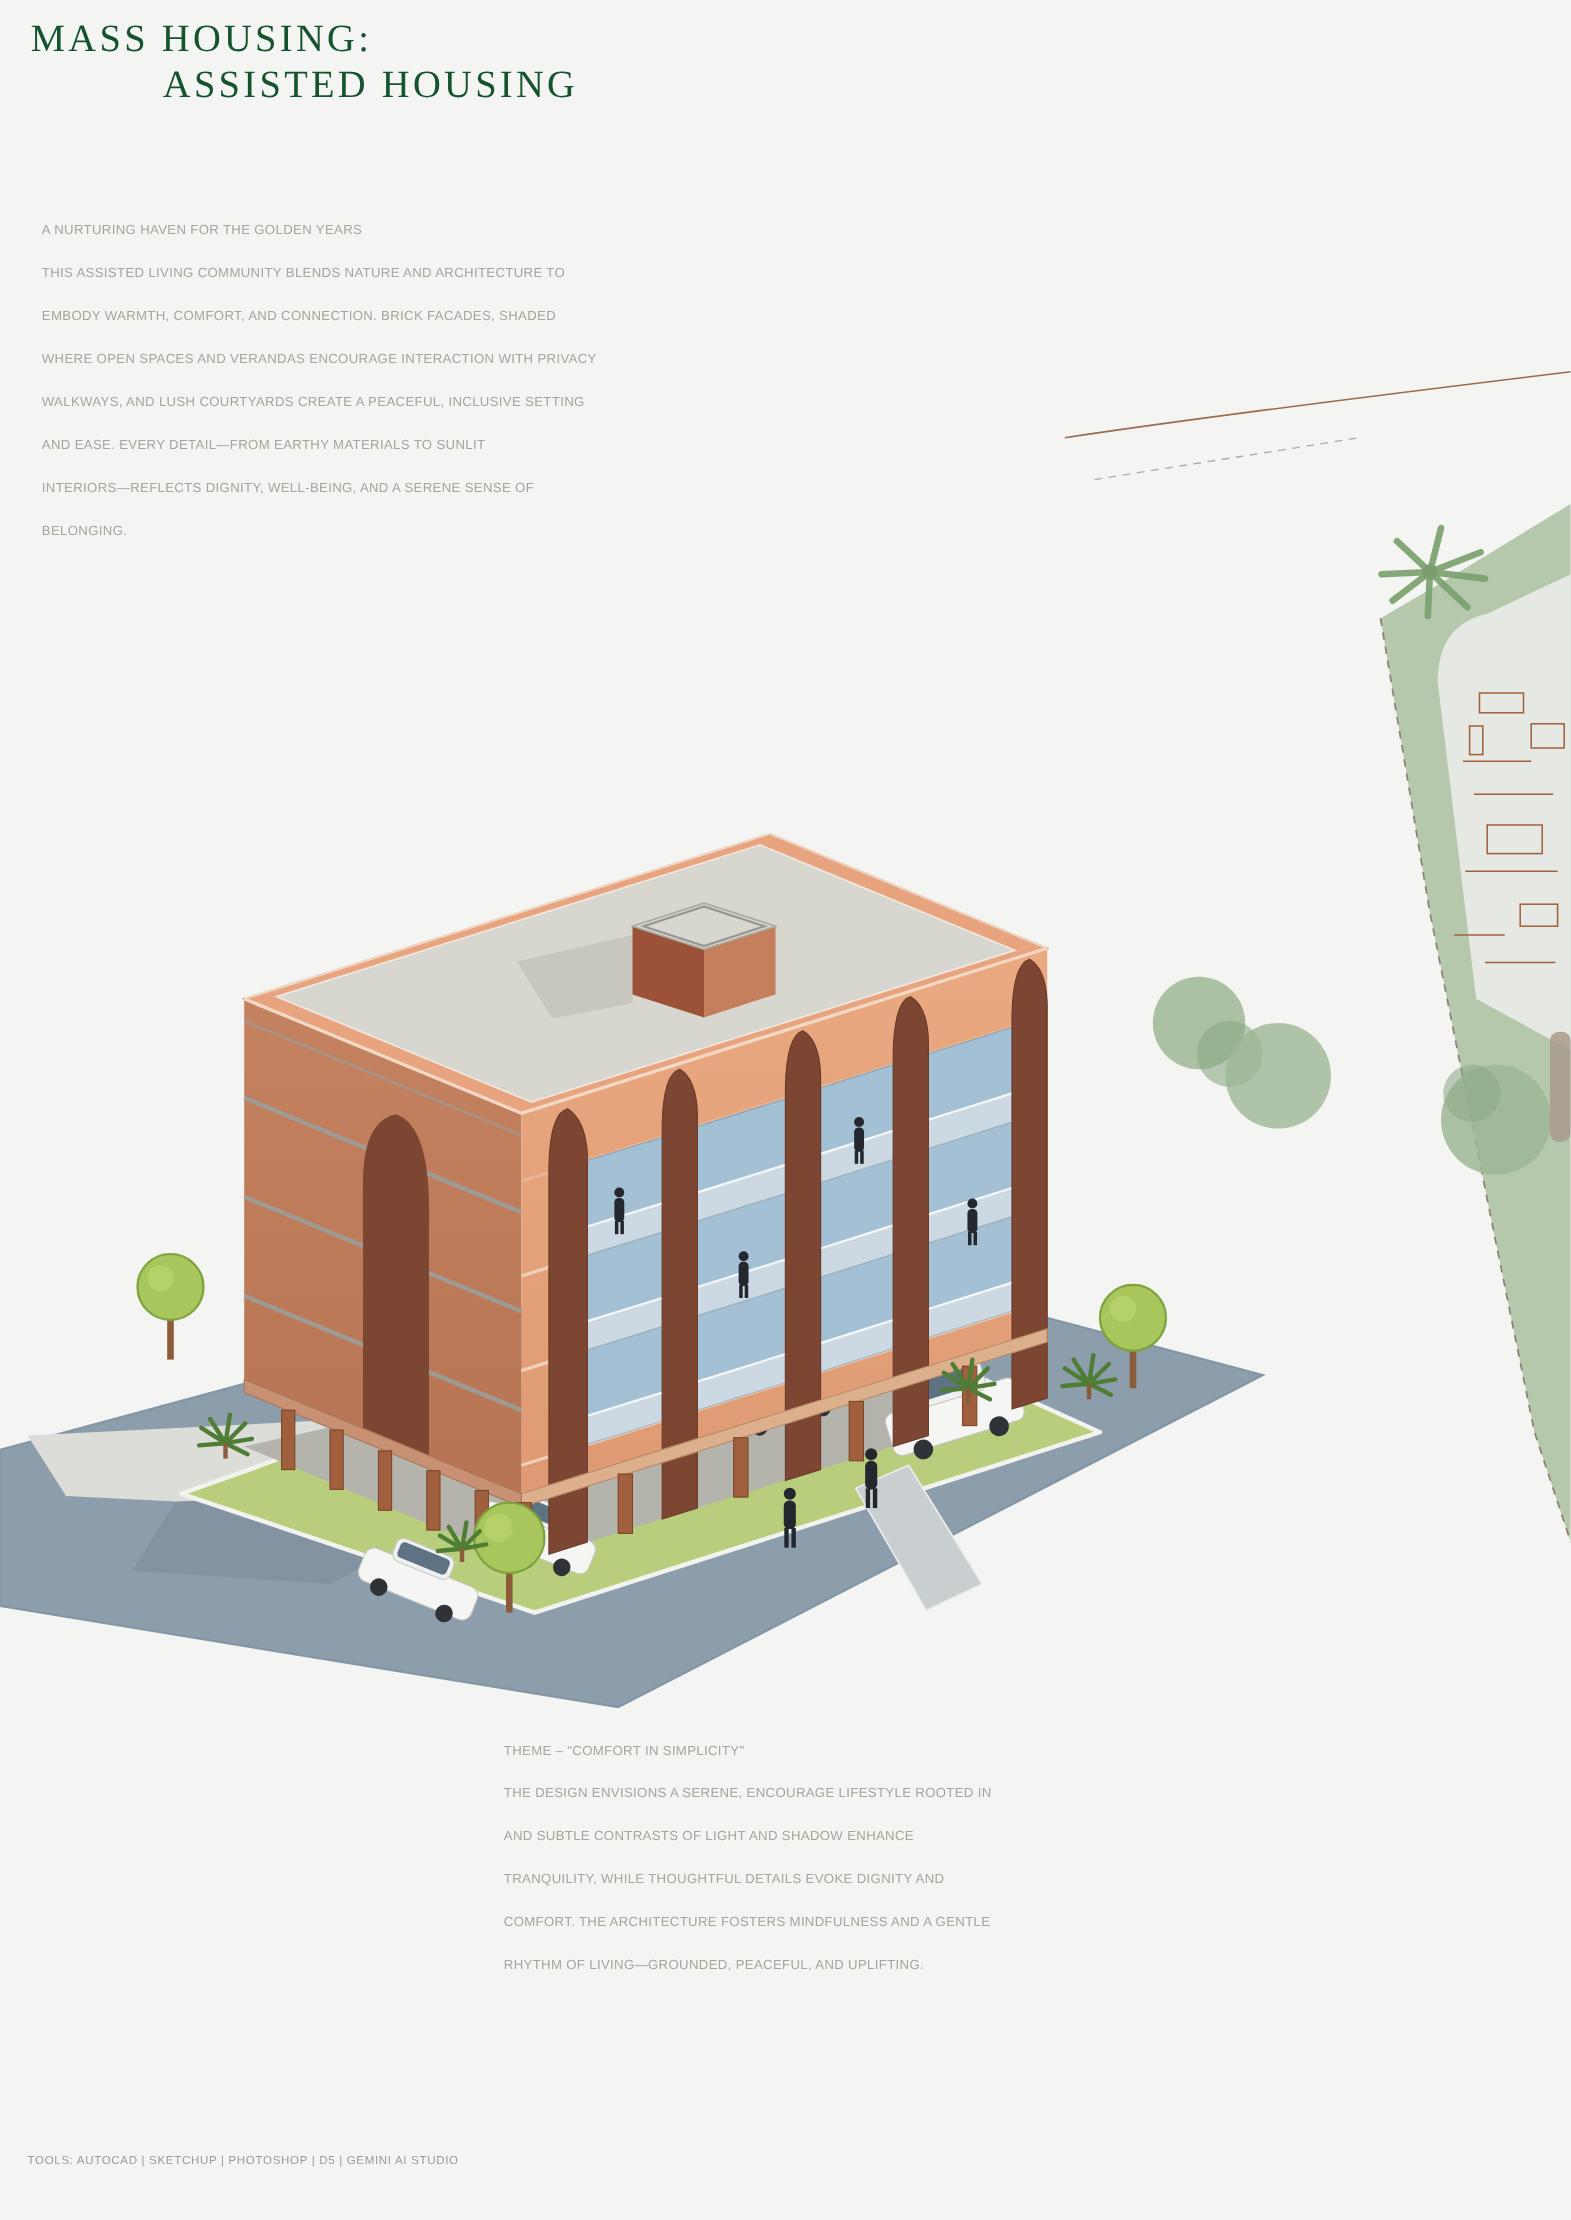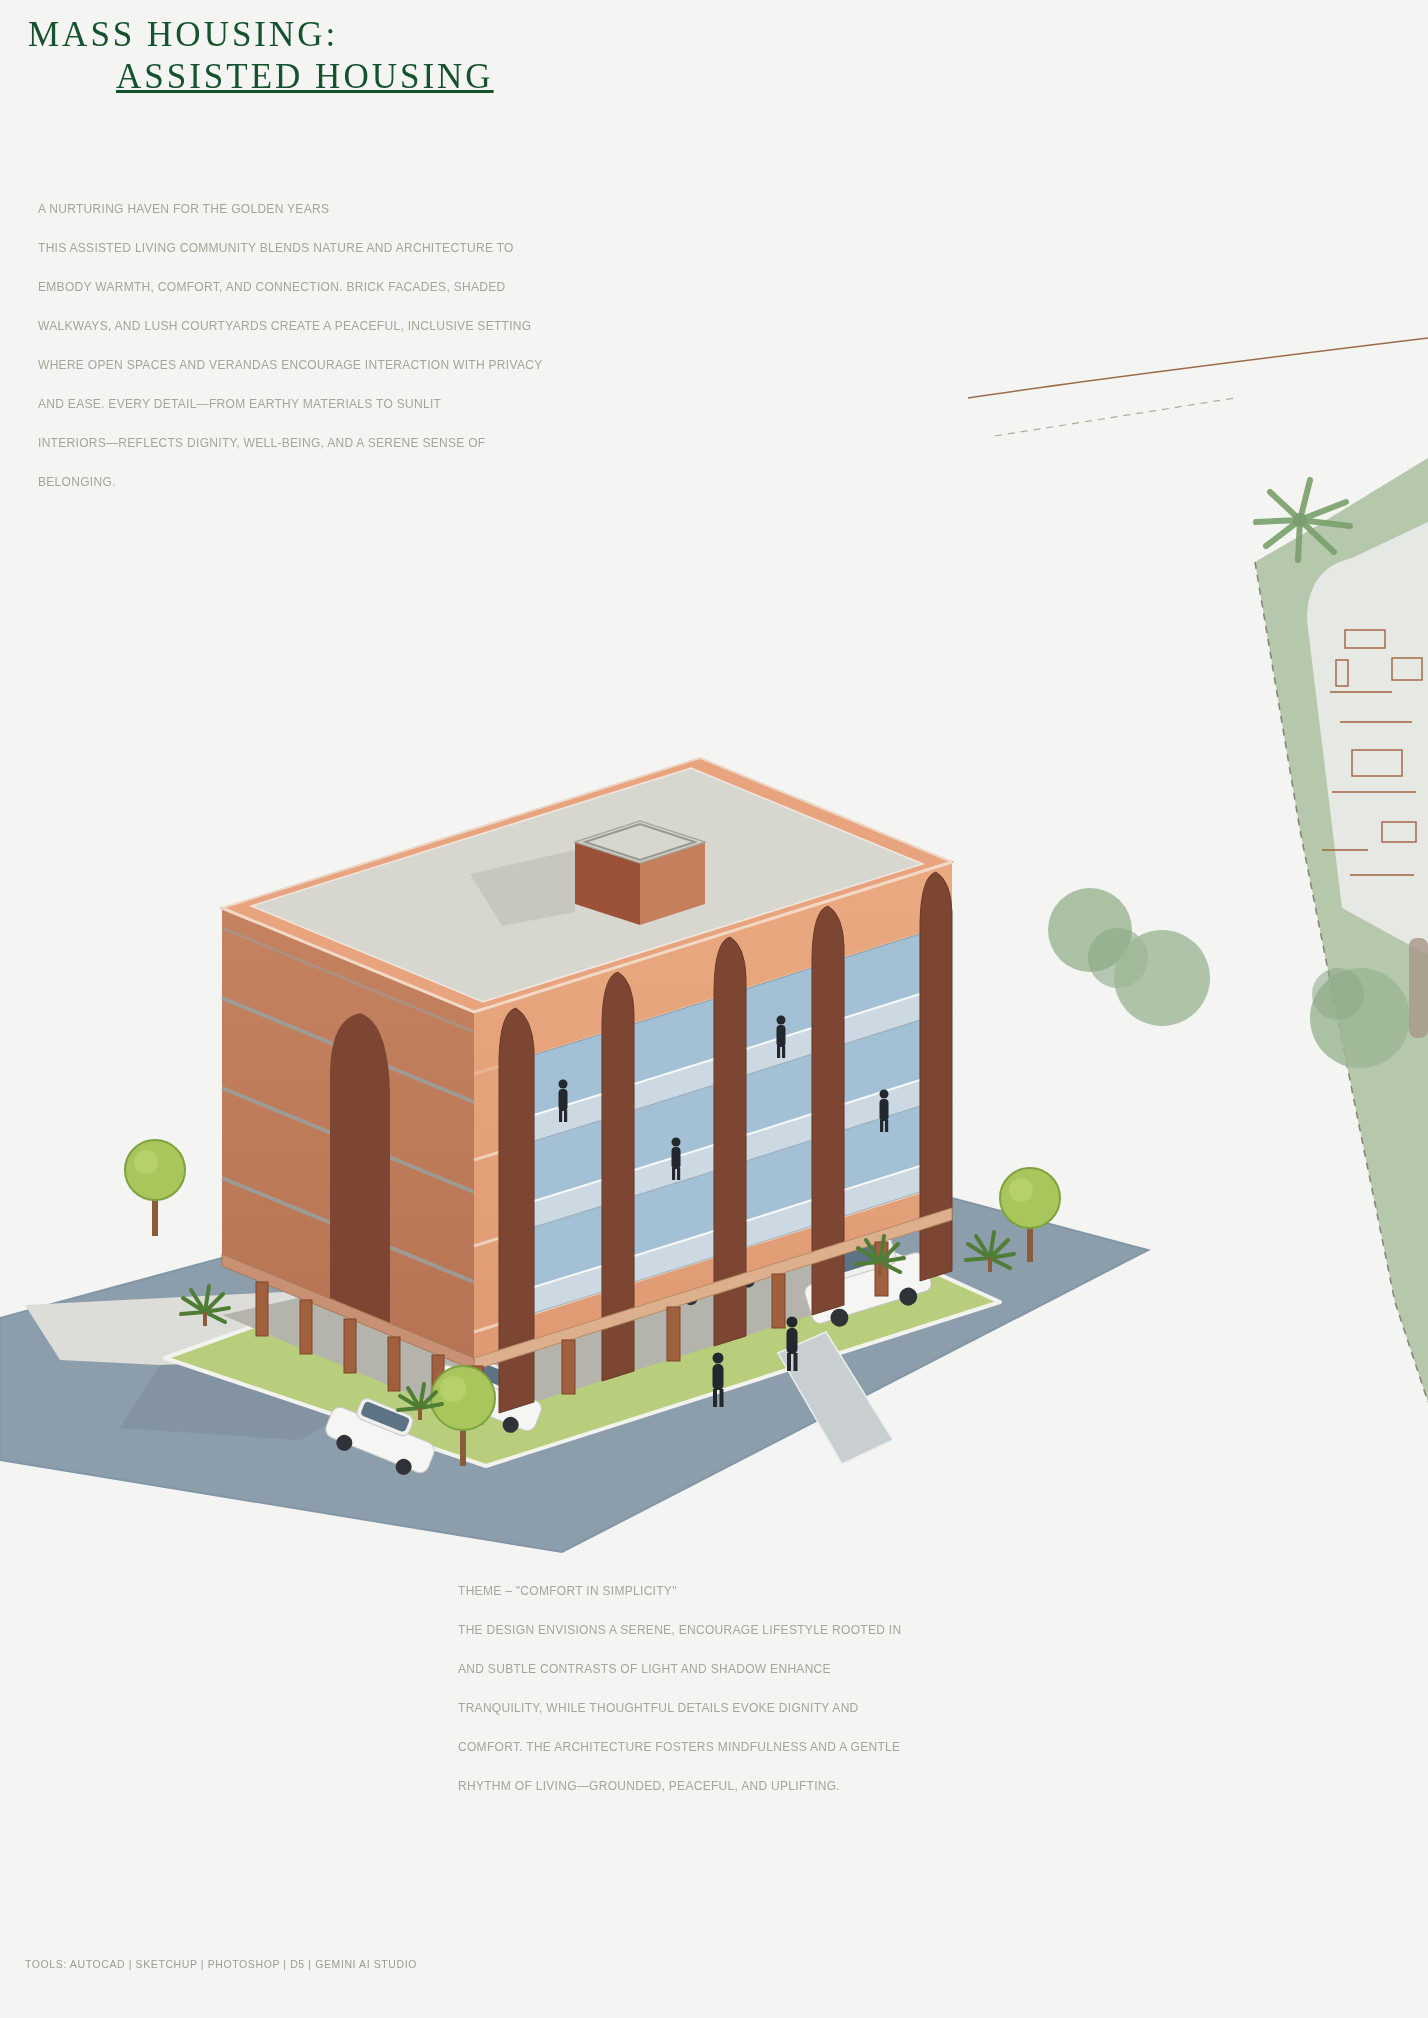--- a/index.html
+++ b/index.html
@@ -7,21 +7,21 @@
     width:1428px;height:2018px;position:relative;overflow:hidden;
     background:#f4f4f2;
     font-family:"Liberation Sans", sans-serif;
   }
   .page-title{
     position:absolute;left:28px;top:14px;margin:0;
     font-family:"Liberation Serif", serif;
     font-weight:500;color:#14532d;font-size:35px;letter-spacing:3px;
     line-height:42px;
   }
-  .page-title .t2{display:block;margin-left:88px;text-decoration:underline;}
+  .page-title .t2{display:block;margin-left:120px;}
   .para{
     position:absolute;color:#a5a59b;font-size:12px;font-weight:300;
     letter-spacing:.3px;line-height:39px;white-space:nowrap;
   }
   .intro{left:38px;top:190px;}
   .theme{left:458px;top:1572px;}
   .footer-tools{
     position:absolute;left:25px;top:1958px;color:#9c9c92;
     font-size:10.5px;letter-spacing:.6px;font-weight:400;
   }
@@ -31,22 +31,22 @@
 </style>
 </head>
 <body>
 
 <h1 class="page-title"><span>MASS HOUSING:</span><span class="t2">ASSISTED HOUSING</span></h1>
 
 <section class="para intro">
     <div>A NURTURING HAVEN FOR THE GOLDEN YEARS</div>
     <div>THIS ASSISTED LIVING COMMUNITY BLENDS NATURE AND ARCHITECTURE TO</div>
     <div>EMBODY WARMTH, COMFORT, AND CONNECTION. BRICK FACADES, SHADED</div>
+    <div>WHERE OPEN SPACES AND VERANDAS ENCOURAGE INTERACTION WITH PRIVACY</div>
     <div>WALKWAYS, AND LUSH COURTYARDS CREATE A PEACEFUL, INCLUSIVE SETTING</div>
-    <div>WHERE OPEN SPACES AND VERANDAS ENCOURAGE INTERACTION WITH PRIVACY</div>
     <div>AND EASE. EVERY DETAIL—FROM EARTHY MATERIALS TO SUNLIT</div>
     <div>INTERIORS—REFLECTS DIGNITY, WELL-BEING, AND A SERENE SENSE OF</div>
     <div>BELONGING.</div>
   </section>
 
 <div class="siteplan">
 <svg width="478" height="1100" viewBox="0 0 478 1100">
   <path d="M18,68 C150,48 330,26 478,8" fill="none" stroke="#9a6b4c" stroke-width="1.5"></path>
   <path d="M45,106 L285,68" fill="none" stroke="#b3aa9d" stroke-width="1.2" stroke-dasharray="7,6"></path>
   <polygon points="305,232 360,200 478,128 478,1072 445,972 410,800 350,500" fill="#b6c8ac"></polygon>

